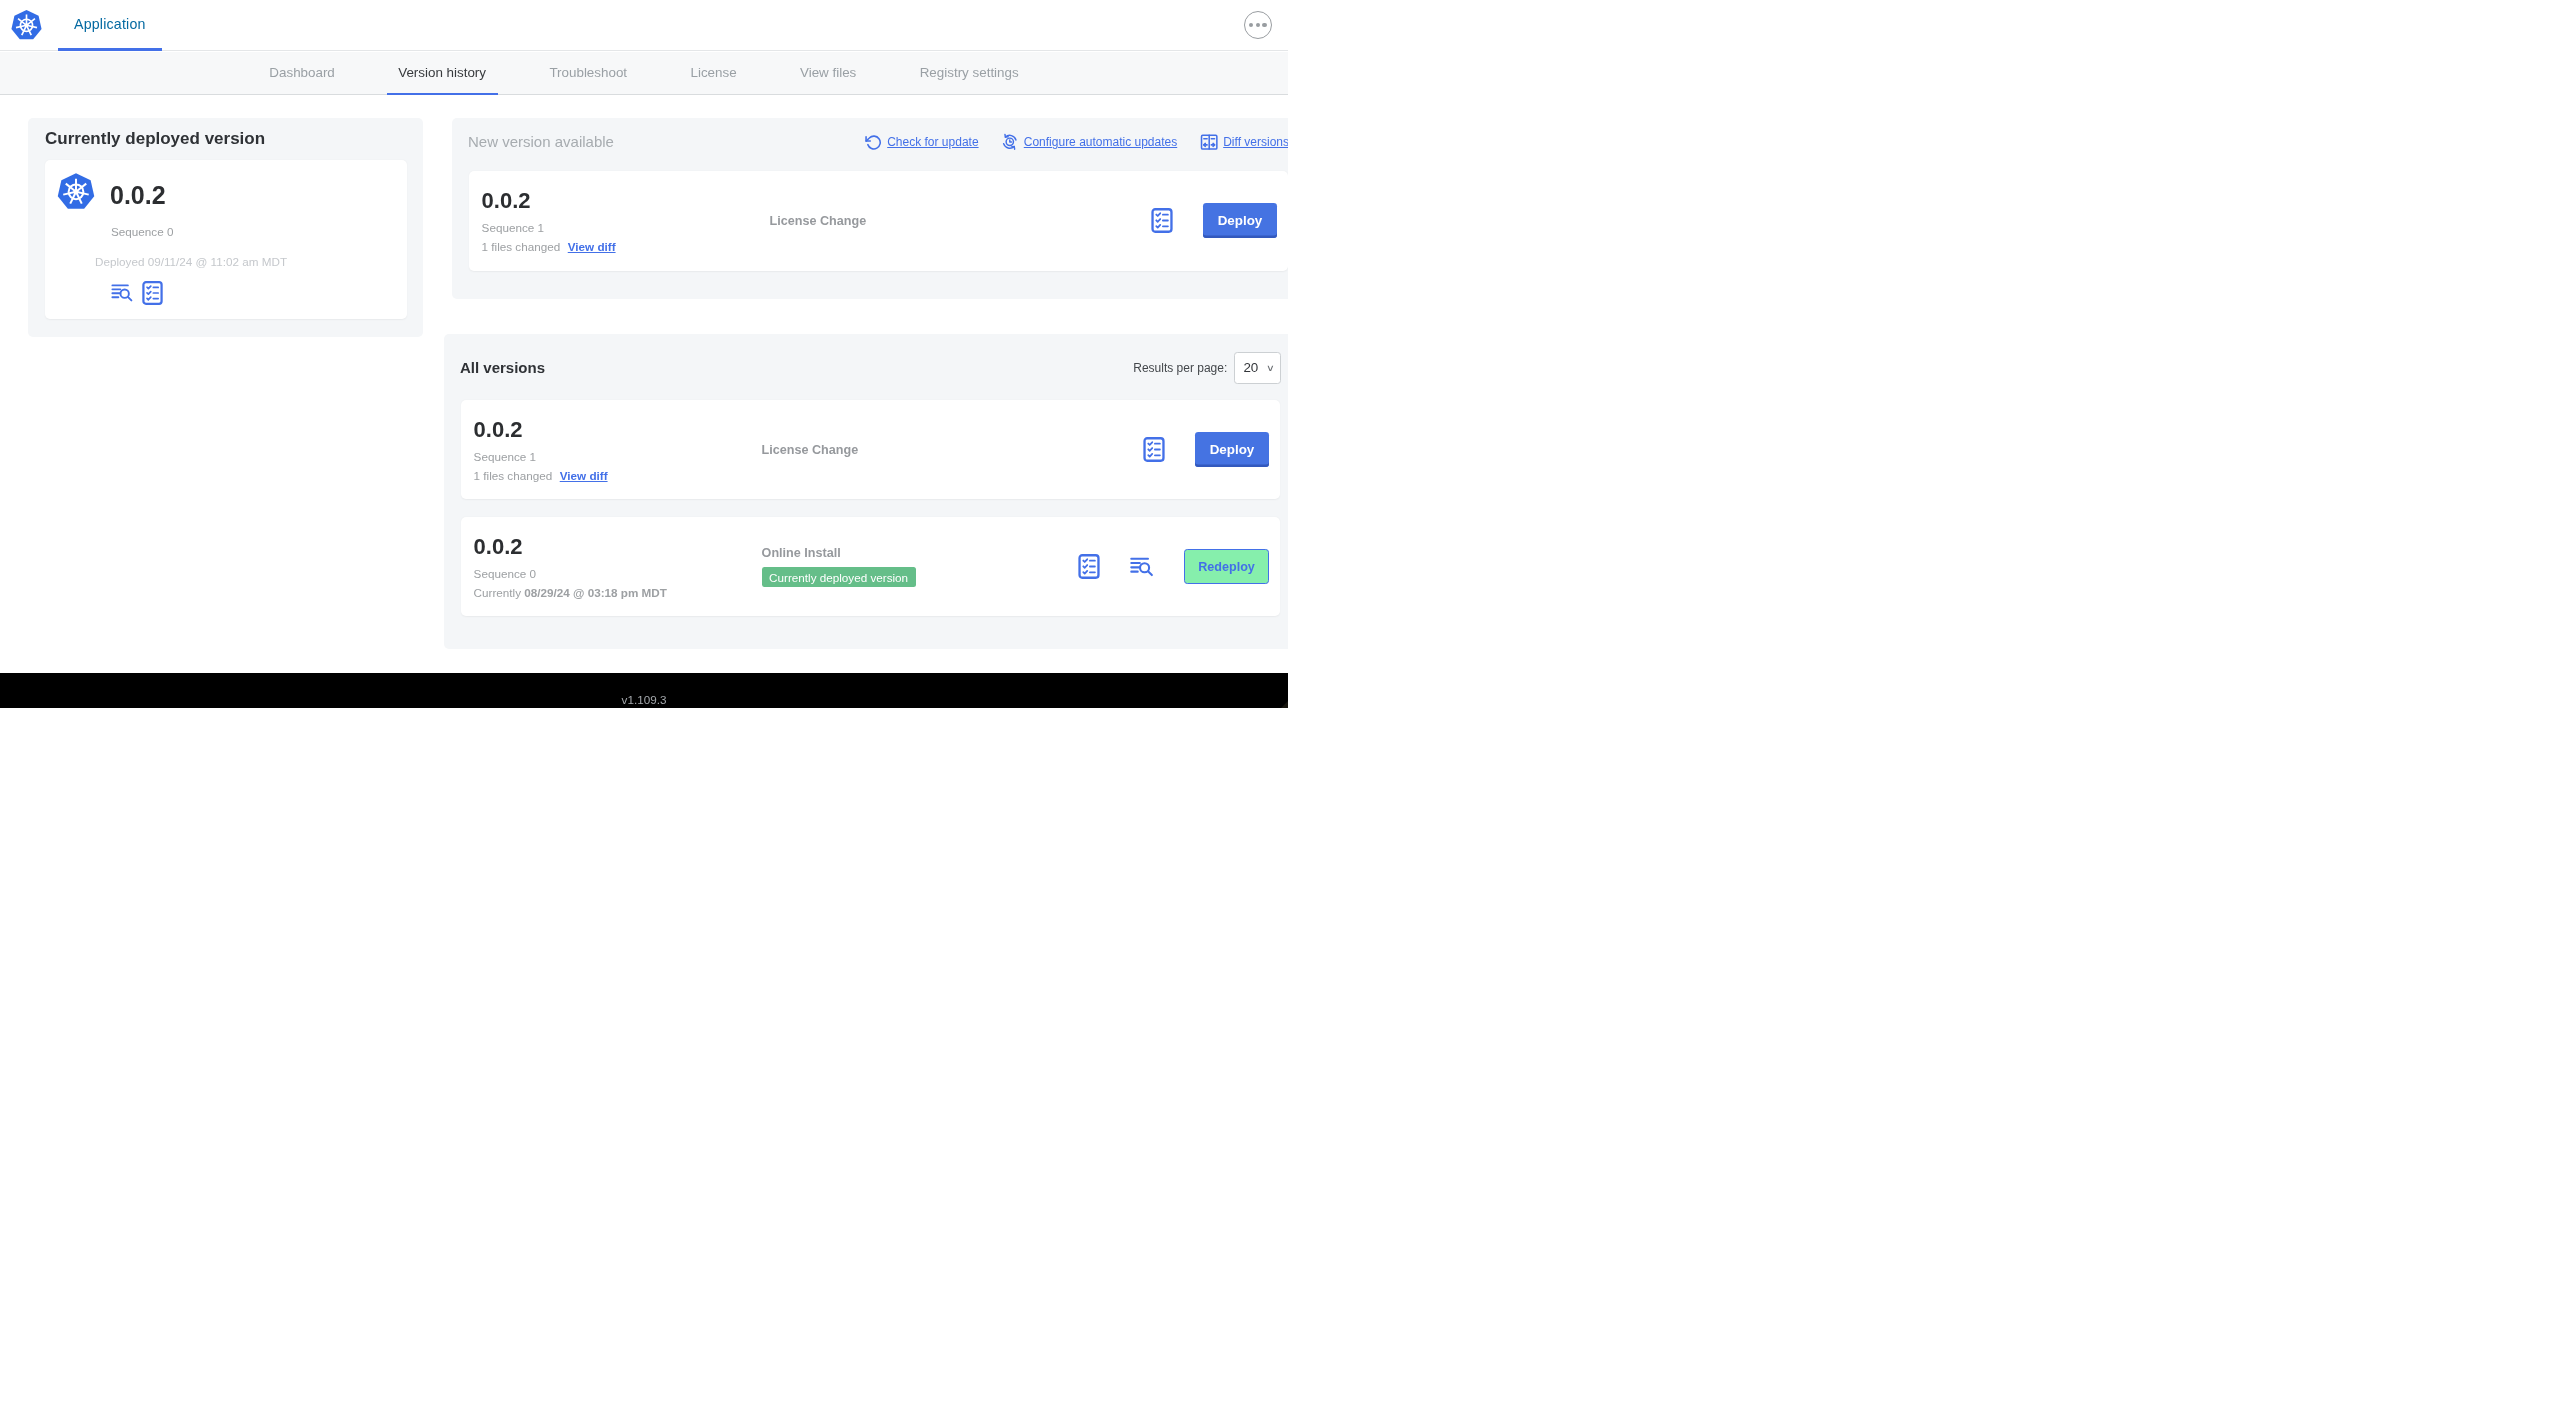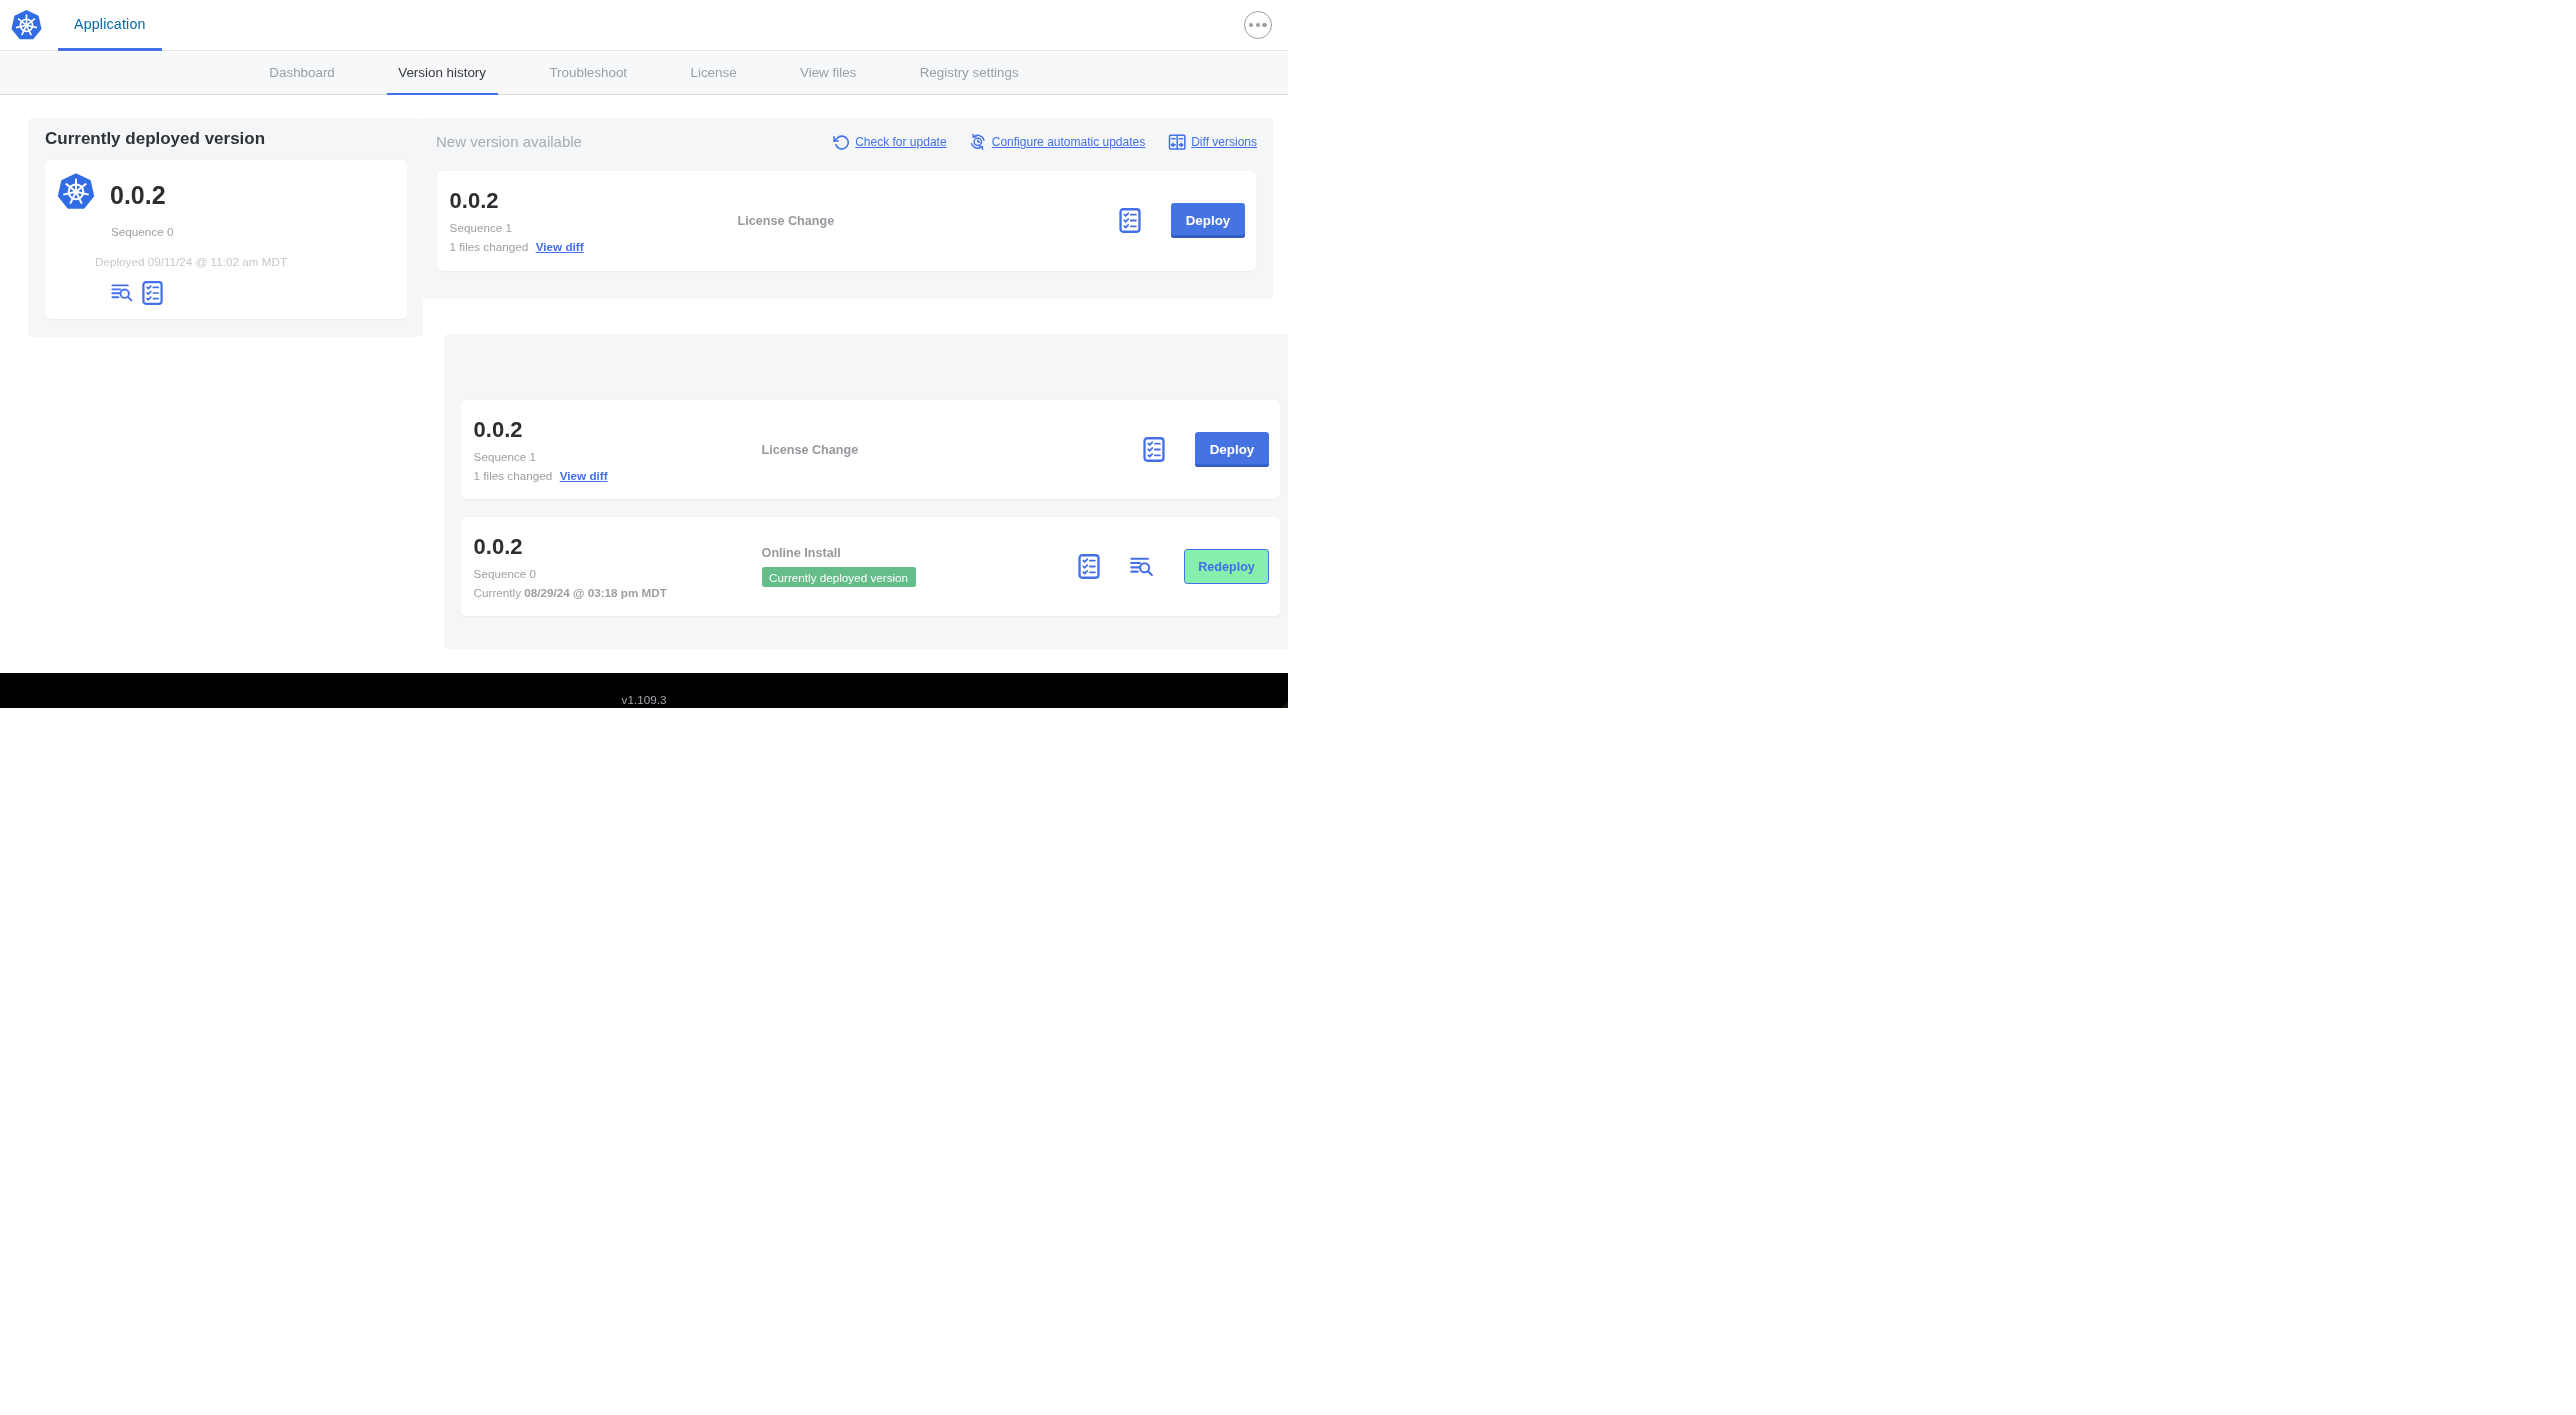--- a/index.html
+++ b/index.html
@@ -56,21 +56,21 @@
   .card-current h2 { position: absolute; left: 17px; top: 11.7px; font-size: 17px; font-weight: bold; color: #2f3236; }
   .current-inner { left: 17px; top: 42px; width: 362px; height: 159px; }
   .current-inner .k8s-big { position: absolute; left: 11px; top: 12.6px; }
   .cur-version { position: absolute; left: 65px; top: 21px; font-size: 25px; font-weight: bold; color: #2c2e31; }
   .cur-seq { position: absolute; left: 66px; top: 65px; font-size: 11.7px; color: #9da0a3; }
   .cur-deployed { position: absolute; left: 50px; top: 95px; font-size: 11.7px; color: #c5c8cc; }
   .cur-icons { position: absolute; left: 66px; top: 121px; display: flex; gap: 8.4px; align-items: center; }
   .icon-btn { cursor: pointer; display: inline-flex; }
 
   
-  .card-newversion { left: 420px; top: 22.6px; width: 853px; height: 181px; }
+  .card-newversion { left: 452px; top: 22.6px; width: 853px; height: 181px; }
   .nv-head { position: absolute; left: 16px; right: 16px; top: 15px; display: flex; align-items: center; }
   .nv-title { font-size: 15px; color: #a7acb0; }
   .nv-links { margin-left: auto; display: flex; align-items: flex-end; gap: 22.6px; }
   .link { display: flex; align-items: center; gap: 5px; color: #4370e8; font-size: 12px; cursor: pointer; }
   .link span { text-decoration: underline; }
   .nv-row { left: 17px; top: 53px; width: 819px; height: 100px; }
 
   
   .card-allversions { left: 444px; top: 239px; width: 853px; height: 315px; }
   .av-head { position: absolute; left: 16px; right: 16px; top: 17.6px; display: flex; align-items: center; }
@@ -287,20 +287,30 @@
               </g>
             </svg>
           </span>
           <button class="btn-deploy">Deploy</button>
         </div>
       </div>
     </div>
   </section>
 
   <section class="gray-card card-allversions">
+    <div class="av-head">
+      <div class="av-title">All versions</div>
+      <div class="av-results">
+        <span>Results per page:</span>
+        <div class="results-select">
+          <span>20</span>
+          <span class="chev">∨</span>
+        </div>
+      </div>
+    </div>
 
     <div class="white-card av-row1">
       <div class="vrow">
         <div class="v-left">
           <div class="v-version">0.0.2</div>
           <div class="v-seq">Sequence 1</div>
           <div class="v-files">
             <span>1 files changed</span><a>View diff</a>
           </div>
         </div>

